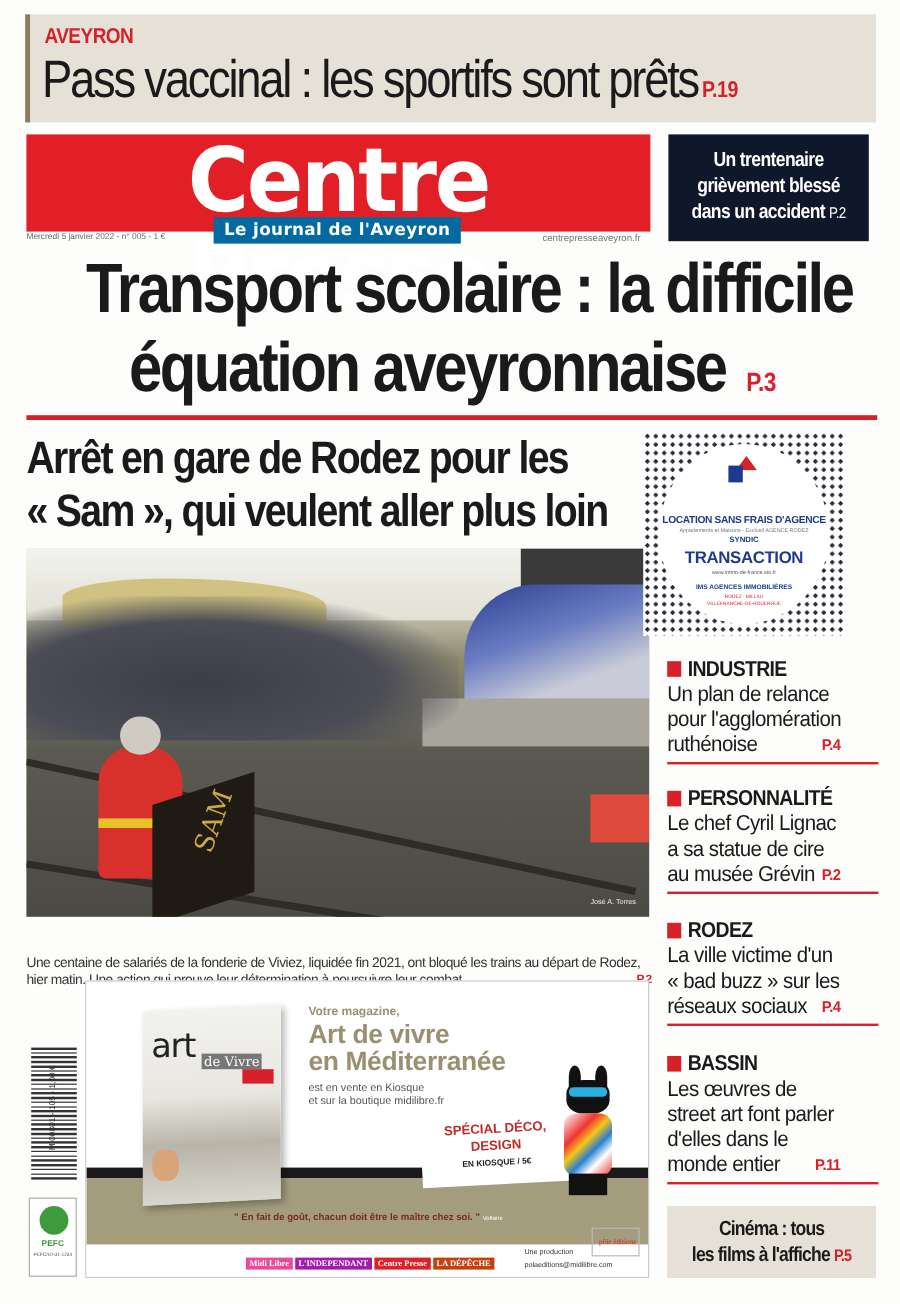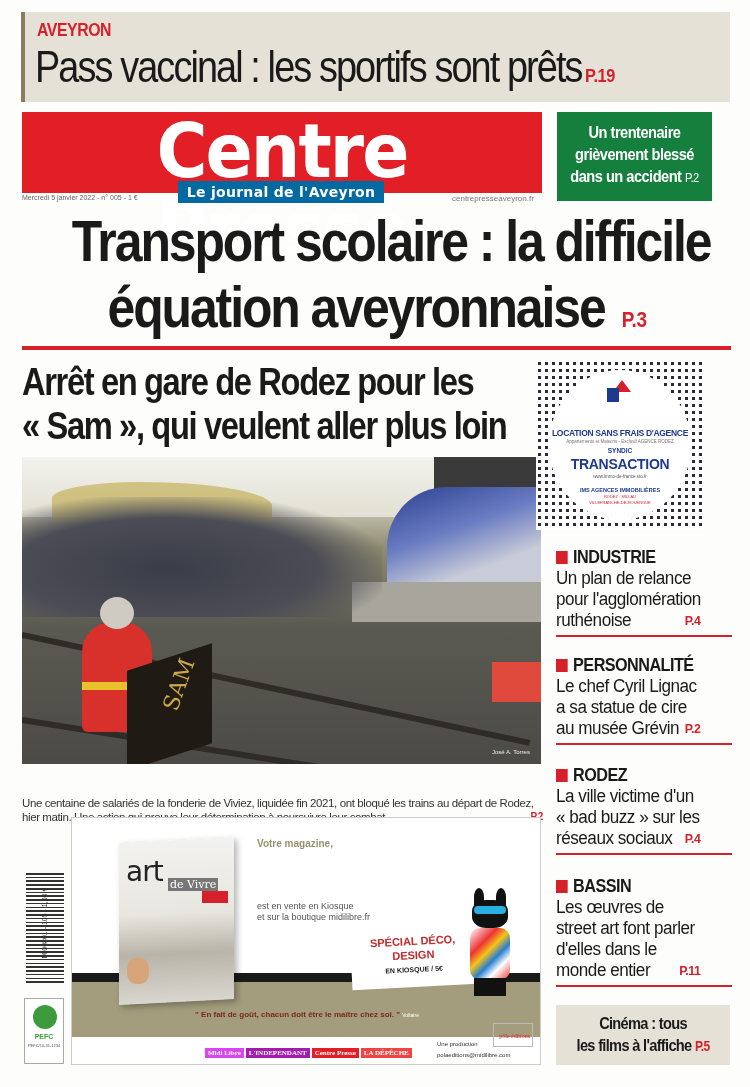--- a/index.html
+++ b/index.html
@@ -34,21 +34,21 @@
   }
   .logo-sub {
     left: 178px; top: 181px; width: 206px; height: 22px; background: #0369a1;
     color: #fff; font-family: "DejaVu Sans", sans-serif; font-weight: bold; font-size: 14px;
     text-align: center; line-height: 22px; letter-spacing: 0.3px;
   }
   .mast-date { left: 22px; top: 194px; font-size: 7px; color: #666; }
   .mast-url { left: 452px; top: 194px; font-size: 8px; color: #777; }
 
   .blue-teaser {
-    left: 557px; top: 112px; width: 155px; height: 89px; background: #15803d;
+    left: 557px; top: 112px; width: 167px; height: 89px; background: #0f172a;
     color: #fff; text-align: center; font-weight: bold; font-size: 17px; line-height: 22px;
     padding-top: 10px; letter-spacing: -0.6px;
   }
   .blue-teaser span { display: block; transform: scaleX(0.86); }
   .blue-teaser .pg { display: inline; font-size: 13px; font-weight: normal; margin-left: 4px; }
 
   
   .main-head {
     left: 22px; top: 208px; width: 710px; text-align: center; font-weight: bold;
     font-size: 58px; line-height: 66px; letter-spacing: -2.4px; color: #1a1a1a;
@@ -332,20 +332,24 @@
 
 <div class="abs ad">
   <div class="abs band-dark"></div>
   <div class="abs band-olive"></div>
   <div class="abs mag"></div>
   <div class="abs mag-art">art</div>
   <div class="abs mag-vivre">de Vivre</div>
   <div class="abs mag-special"></div>
   <div class="abs mag-face"></div>
   <div class="abs votre">Votre magazine,</div>
+  <div class="abs art-title">
+    <div>Art de vivre</div>
+    <div>en Méditerranée</div>
+  </div>
   <div class="abs vente">
     <div>est en vente en Kiosque</div>
     <div>et sur la boutique midilibre.fr</div>
   </div>
   <div class="abs special">
     <div class="s1">SPÉCIAL DÉCO,</div>
     <div class="s1">DESIGN</div>
     <div class="s2">EN KIOSQUE / 5€</div>
   </div>
   <div class="abs dog">
@@ -354,21 +358,21 @@
       <div class="hd"></div>
       <div class="goggles"></div>
       <div class="body"></div>
       <div class="legs"></div>
   </div>
   <div class="abs quote">
     <span>" En fait de goût, chacun doit être le maître chez soi. "</span>
     <small>Voltaire</small>
   </div>
   <div class="abs brands">
-    <span style="background:#d946ef">Midi Libre</span>
+    <span style="background:#ec4899">Midi Libre</span>
     <span style="background:#a21caf">L'INDEPENDANT</span>
     <span style="background:#e21f26">Centre Presse</span>
-    <span style="background:#ef4444">LA DÉPÊCHE</span>
+    <span style="background:#c2410c">LA DÉPÊCHE</span>
   </div>
   <div class="abs polar">pôle éditions</div>
   <div class="abs prod">Une production</div>
   <div class="abs mail">polaeditions@midilibre.com</div>
 </div>
 
 </body></html>

